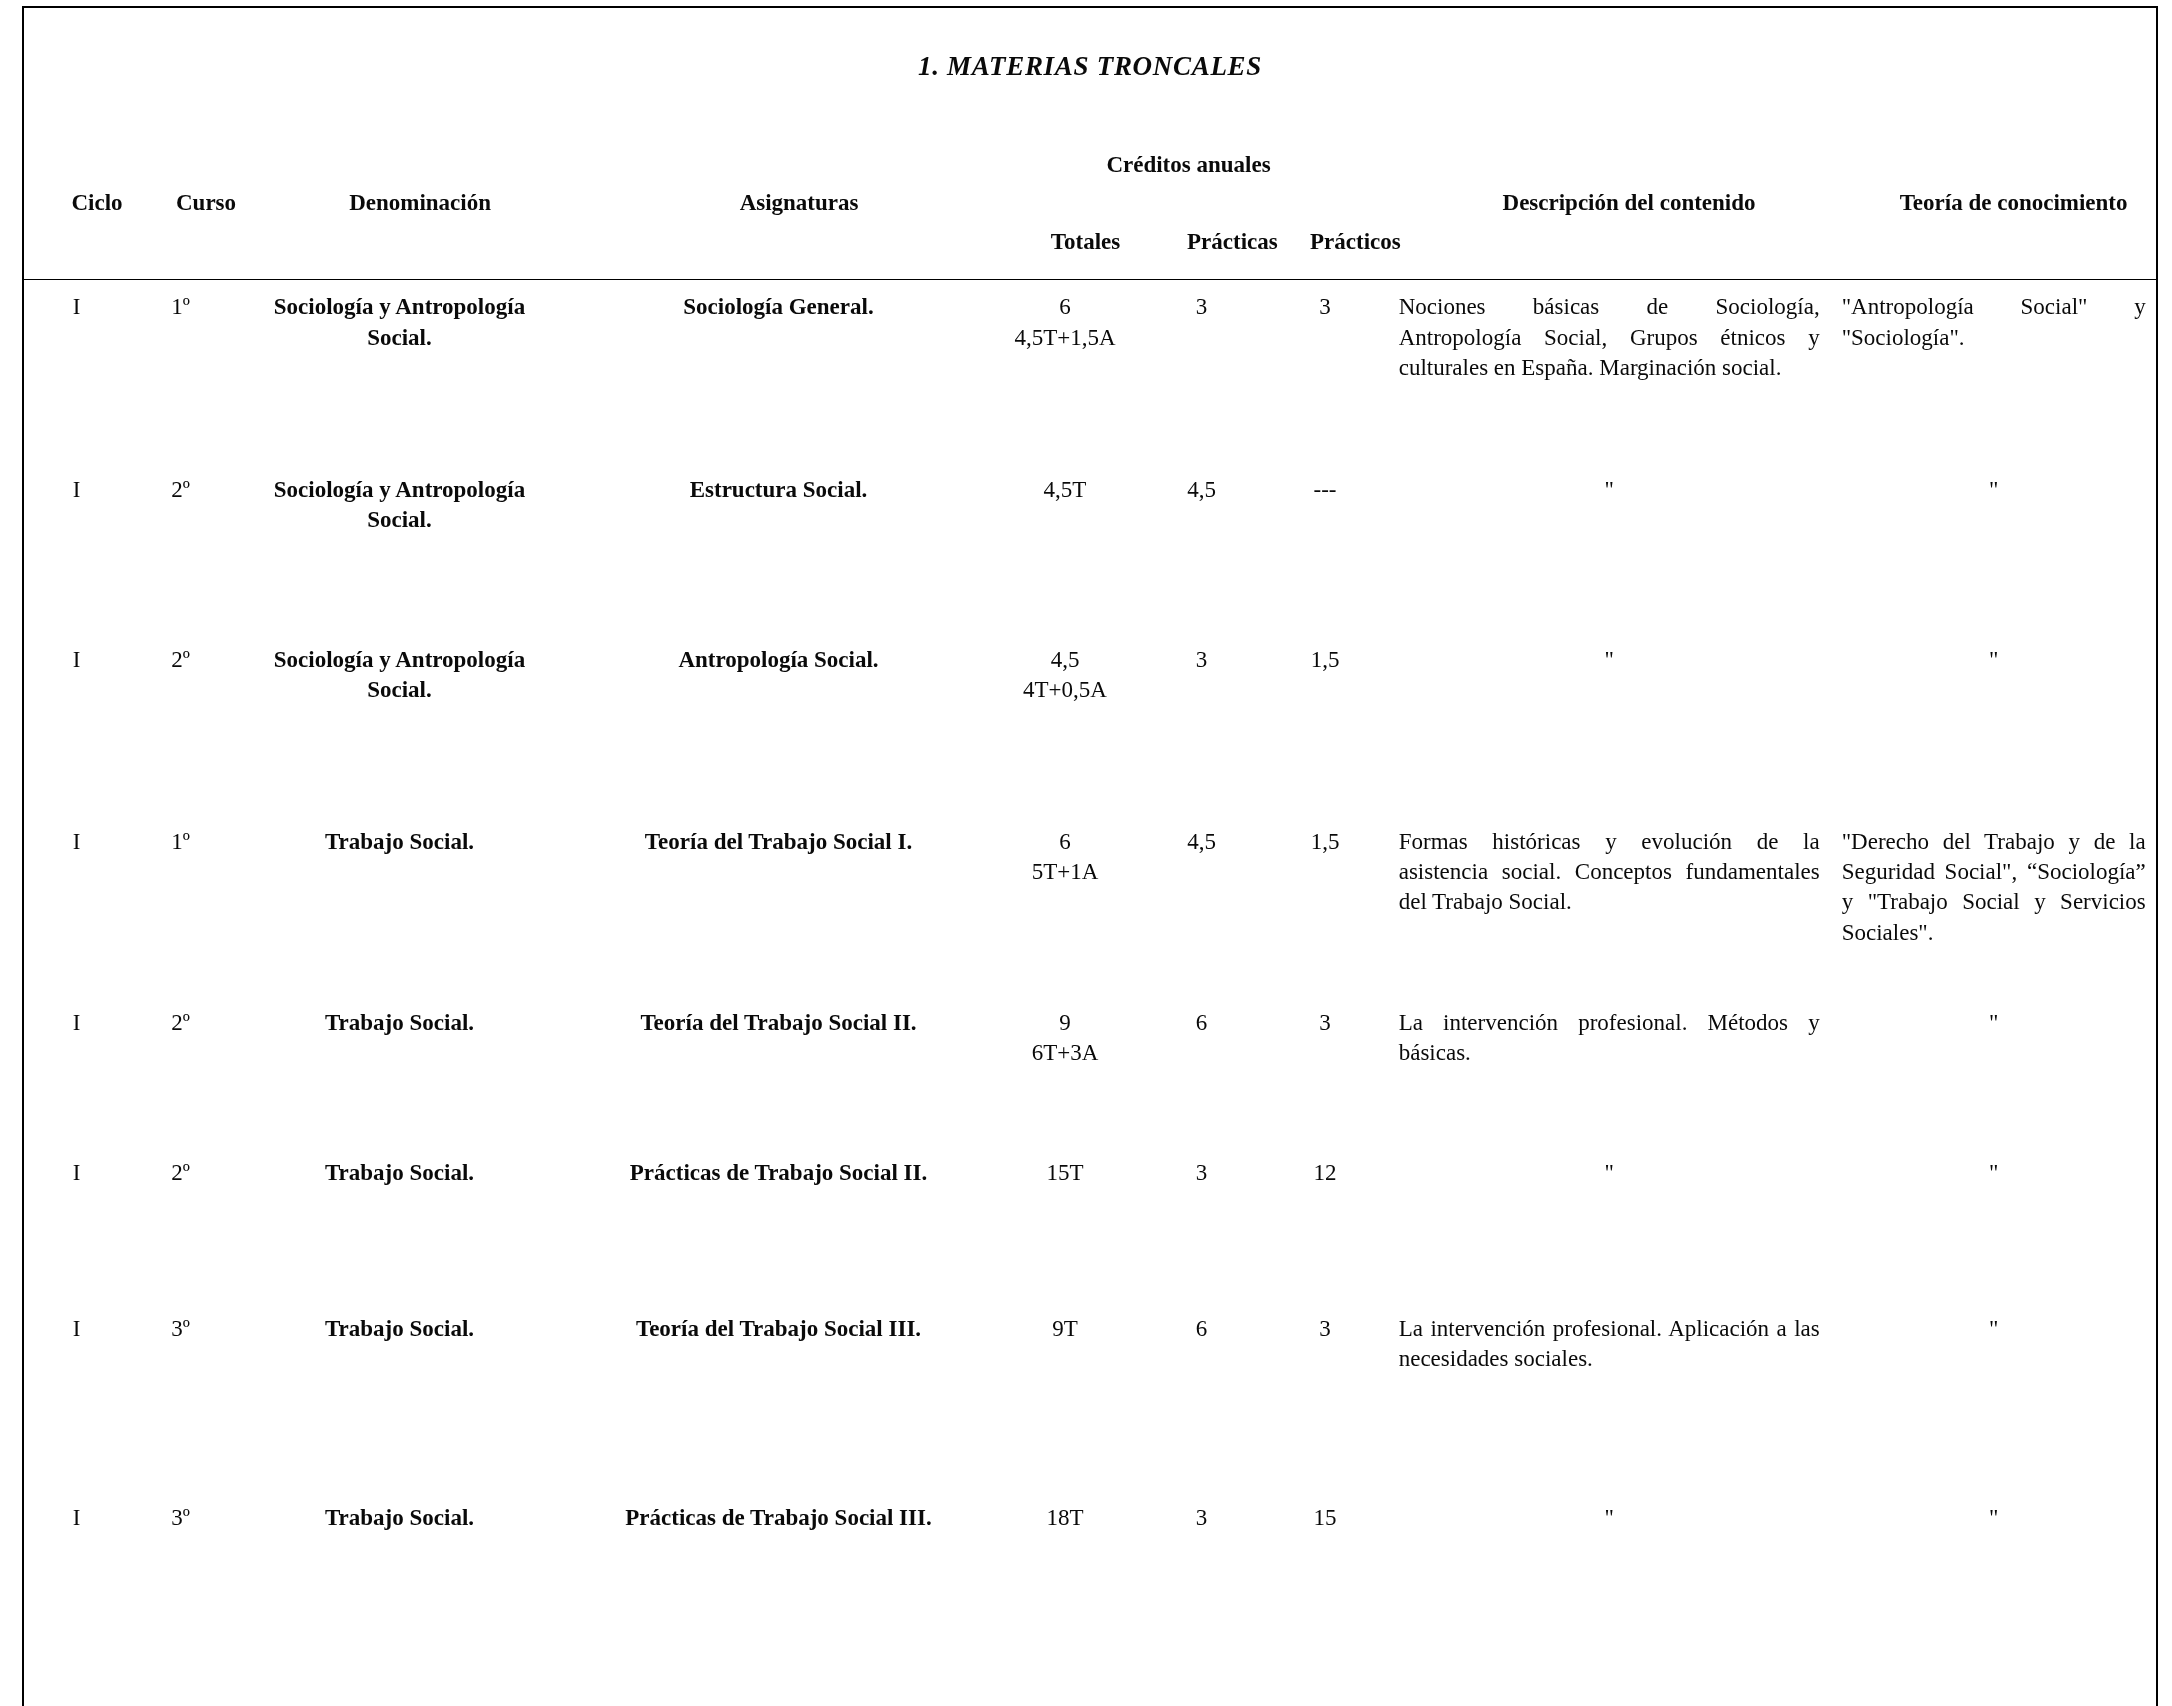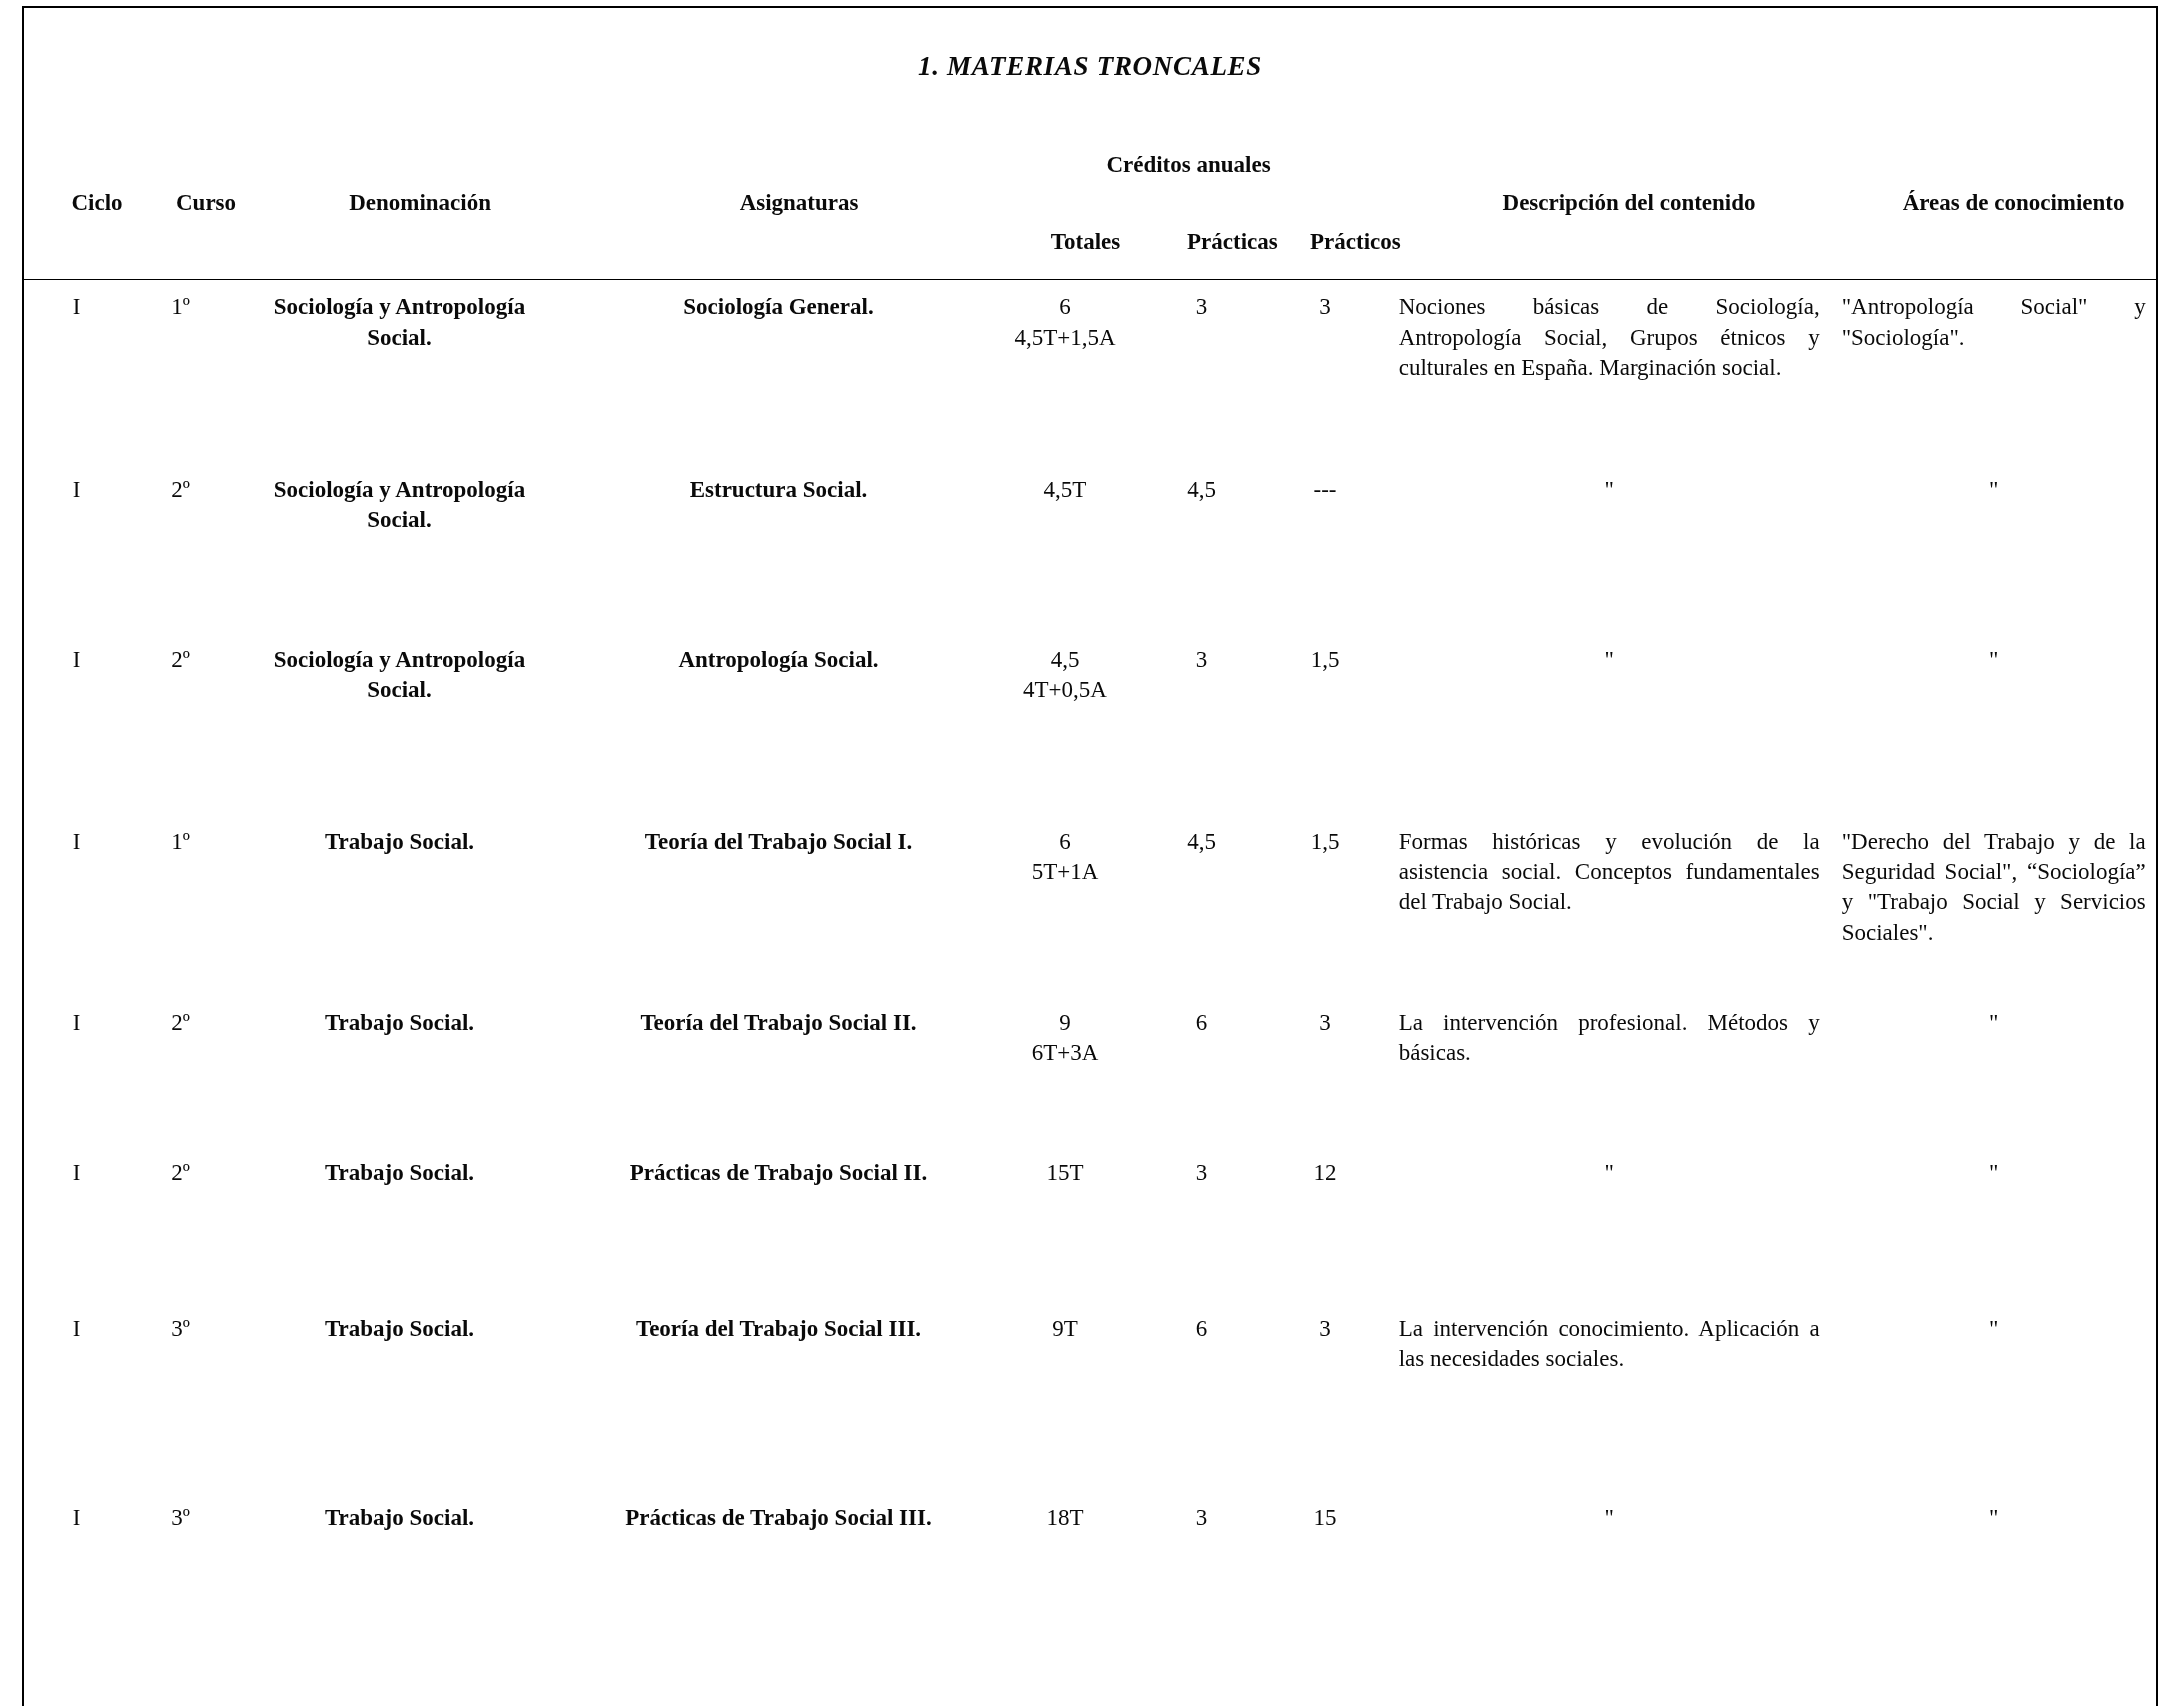--- a/index.html
+++ b/index.html
@@ -88,21 +88,21 @@
     <tr>
       <td class="title-cell" colspan="9">1. MATERIAS TRONCALES</td>
     </tr>
     <tr>
       <th rowspan="2">Ciclo</th>
       <th rowspan="2" class="vline">Curso</th>
       <th rowspan="2" class="vline">Denominación</th>
       <th rowspan="2" class="vline">Asignaturas</th>
       <th colspan="3" class="vline creditos-span">Créditos anuales</th>
       <th rowspan="2" class="vline">Descripción del contenido</th>
-      <th rowspan="2" class="vline">Áreas de conocimiento</th>
+      <th rowspan="2" class="vline">Teoría de conocimiento</th>
     </tr>
     <tr class="header-sub">
       <th class="vline">Totales</th>
       <th class="vline">Prácticas</th>
       <th class="vline">Prácticos</th>
     </tr>
   </thead>
 
   <tbody>
     <tr style="height:183px">
@@ -182,21 +182,21 @@
     </tr>
 
     <tr style="height:189px">
       <td class="c-center">I</td>
       <td class="vline c-center">3º</td>
       <td class="vline c-left">Trabajo Social.</td>
       <td class="vline c-left">Teoría del Trabajo Social III.</td>
       <td class="vline c-pre">9T</td>
       <td class="vline c-center">6</td>
       <td class="vline c-center">3</td>
-      <td class="vline c-just desc-cell">La intervención conocimiento. Aplicación a las necesidades sociales.</td>
+      <td class="vline c-just desc-cell">La intervención profesional. Aplicación a las necesidades sociales.</td>
       <td class="vline c-just areas-cell ditto">"</td>
     </tr>
 
     <tr style="height:220px">
       <td class="c-center">I</td>
       <td class="vline c-center">3º</td>
       <td class="vline c-left">Trabajo Social.</td>
       <td class="vline c-left">Prácticas de Trabajo Social III.</td>
       <td class="vline c-pre">18T</td>
       <td class="vline c-center">3</td>

